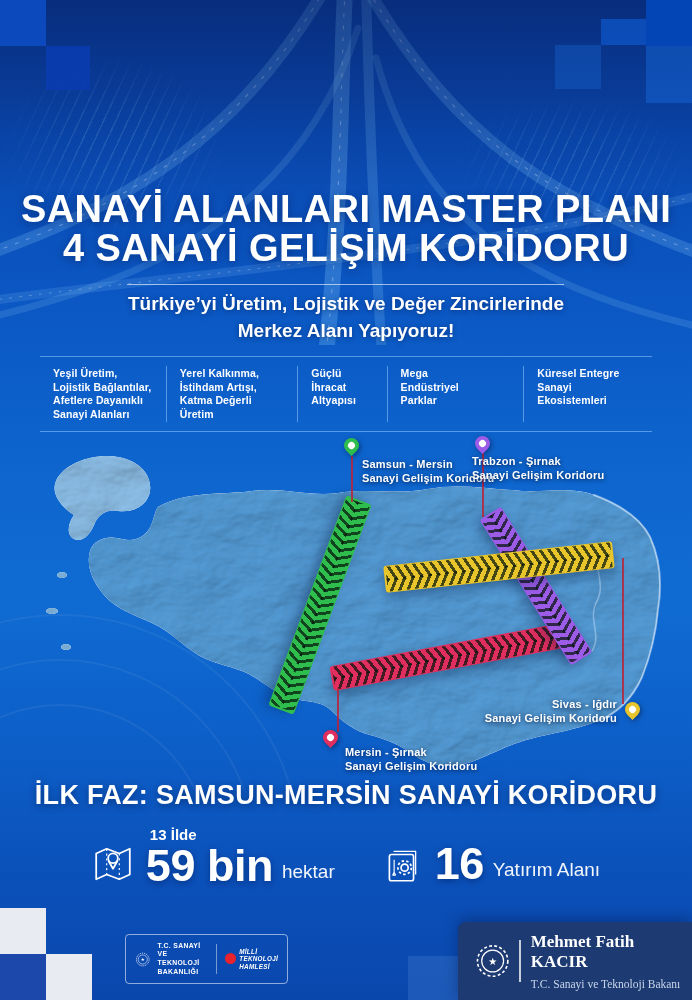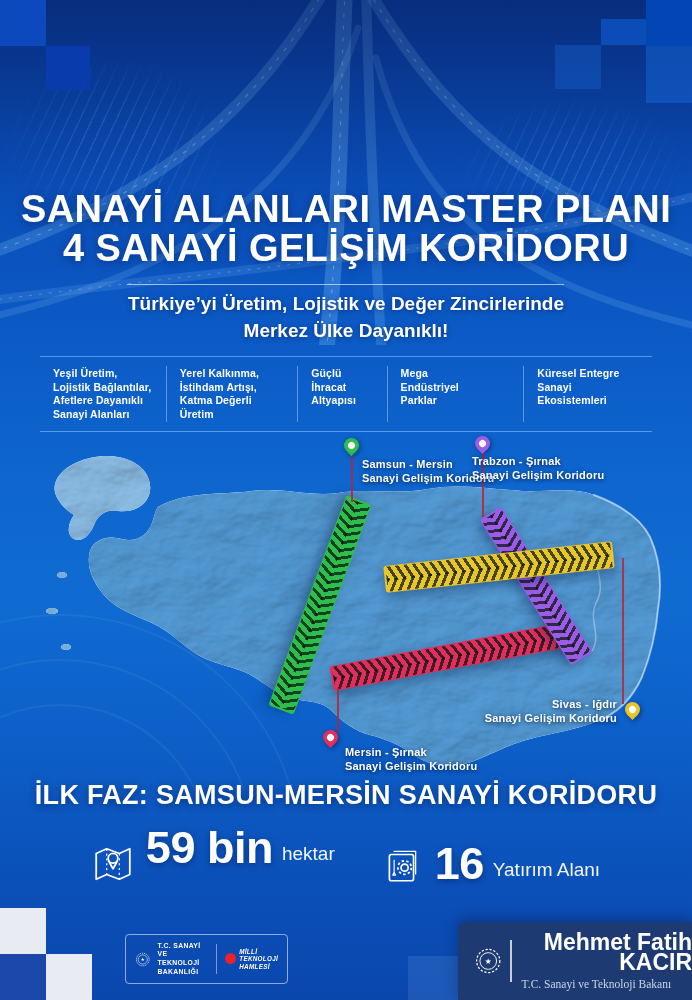--- a/index.html
+++ b/index.html
@@ -64,21 +64,21 @@
     border-radius:4px;display:flex;align-items:center;padding:0 9px;box-sizing:border-box;gap:7px;}
   .gov-text{font-size:6.8px;font-weight:700;line-height:8.6px;letter-spacing:.35px;}
   .gov-divider{width:1px;height:30px;background:rgba(255,255,255,.45);margin:0 2px;}
   .mth{display:flex;align-items:center;gap:3px;}
   .mth-circle{width:11px;height:11px;border-radius:50%;background:var(--c,#e8232e);display:inline-block;}
   .mth-text{font-size:6.3px;font-weight:700;font-style:italic;line-height:7.2px;letter-spacing:.3px;}
   .minister-panel{left:458px;top:922px;width:234px;height:78px;background:#1d3b72;
     border-radius:8px 0 0 0;display:flex;align-items:center;padding-left:16px;box-sizing:border-box;
     box-shadow:0 -3px 14px rgba(2,15,50,.35);}
   .minister-divider{width:1.5px;height:42px;background:rgba(255,255,255,.75);margin:0 10px 0 8px;}
-  .minister-name{font-family:Liberation Sans, sans-serif;font-weight:700;font-size:23px;line-height:20px;text-align:right;}
+  .minister-name{font-family:Liberation Serif, serif;font-weight:700;font-size:17px;line-height:20px;}
   .minister-title{font-family:"Liberation Serif","DejaVu Serif",serif;font-size:11.5px;line-height:14px;color:#c9d6ea;margin-top:5px;}
   .panel-step{left:408px;top:956px;width:50px;height:44px;background:rgba(130,180,235,.16);}
 </style>
 </head>
 <body>
 
 <div class="poster">
 
   <svg class="abs header-art" viewBox="0 0 692 345">
     <g fill="none" stroke-linecap="round">
@@ -106,21 +106,21 @@
   <div class="sq" style="left:646px;top:46px;width:46px;height:57px;background:rgba(20,98,210,.55);"></div>
   <div class="sq" style="left:555px;top:45px;width:46px;height:44px;background:rgba(25,105,215,.35);"></div>
 
   <div class="abs title-block">
     <div>SANAYİ ALANLARI MASTER PLANI</div>
     <div>4 SANAYİ GELİŞİM KORİDORU</div>
   </div>
   <div class="abs title-divider"></div>
   <div class="abs subtitle-block">
     <div>Türkiye’yi Üretim, Lojistik ve Değer Zincirlerinde</div>
-    <div>Merkez Ülke Dayanıklı!</div>
+    <div>Merkez Alanı Yapıyoruz!</div>
   </div>
 
   <div class="abs pillars">
     <div class="pillar p1">Yeşil Üretim, Lojistik Bağlantılar, Afetlere Dayanıklı Sanayi Alanları</div>
     <div class="pillar p2">Yerel Kalkınma, İstihdam Artışı, Katma Değerli Üretim</div>
     <div class="pillar p3">Güçlü İhracat Altyapısı</div>
     <div class="pillar p4">Mega Endüstriyel Parklar</div>
     <div class="pillar p5">Küresel Entegre Sanayi Ekosistemleri</div>
   </div>
 
@@ -205,20 +205,21 @@
 
   <div class="abs stats">
     <div class="stat">
       <svg class="stat-icon" width="42" height="42" viewBox="0 0 40 40" fill="none" stroke="#fff" stroke-width="1.7" stroke-linejoin="round">
         <path d="M4,10 L14,5.5 L26,10 L36,5.5 V30 L26,34.5 L14,30 L4,34.5 Z"></path>
         <path d="M14,5.5 V30 M26,10 V34.5" stroke-width="1.1" stroke-dasharray="2 2.6"></path>
         <circle cx="20" cy="14.5" r="4.6"></circle>
         <path d="M15.8,17.2 L20,24.5 L24.2,17.2" stroke-linecap="round"></path>
       </svg>
       <div class="stat-text">
+        <div class="stat-prefix">13 İlde</div>
         <div class="stat-valuerow">
           <span class="stat-value">59 bin</span>
           <span class="stat-unit">hektar</span>
         </div>
       </div>
     </div>
     <div class="stat second">
       <svg class="stat-icon" width="42" height="42" viewBox="0 0 40 40" fill="none" stroke="#fff" stroke-width="1.6" stroke-linejoin="round">
         <path d="M12,7 H33 V29" stroke-width="1.2"></path>
         <rect x="8" y="10" width="23" height="25" rx="2"></rect>

